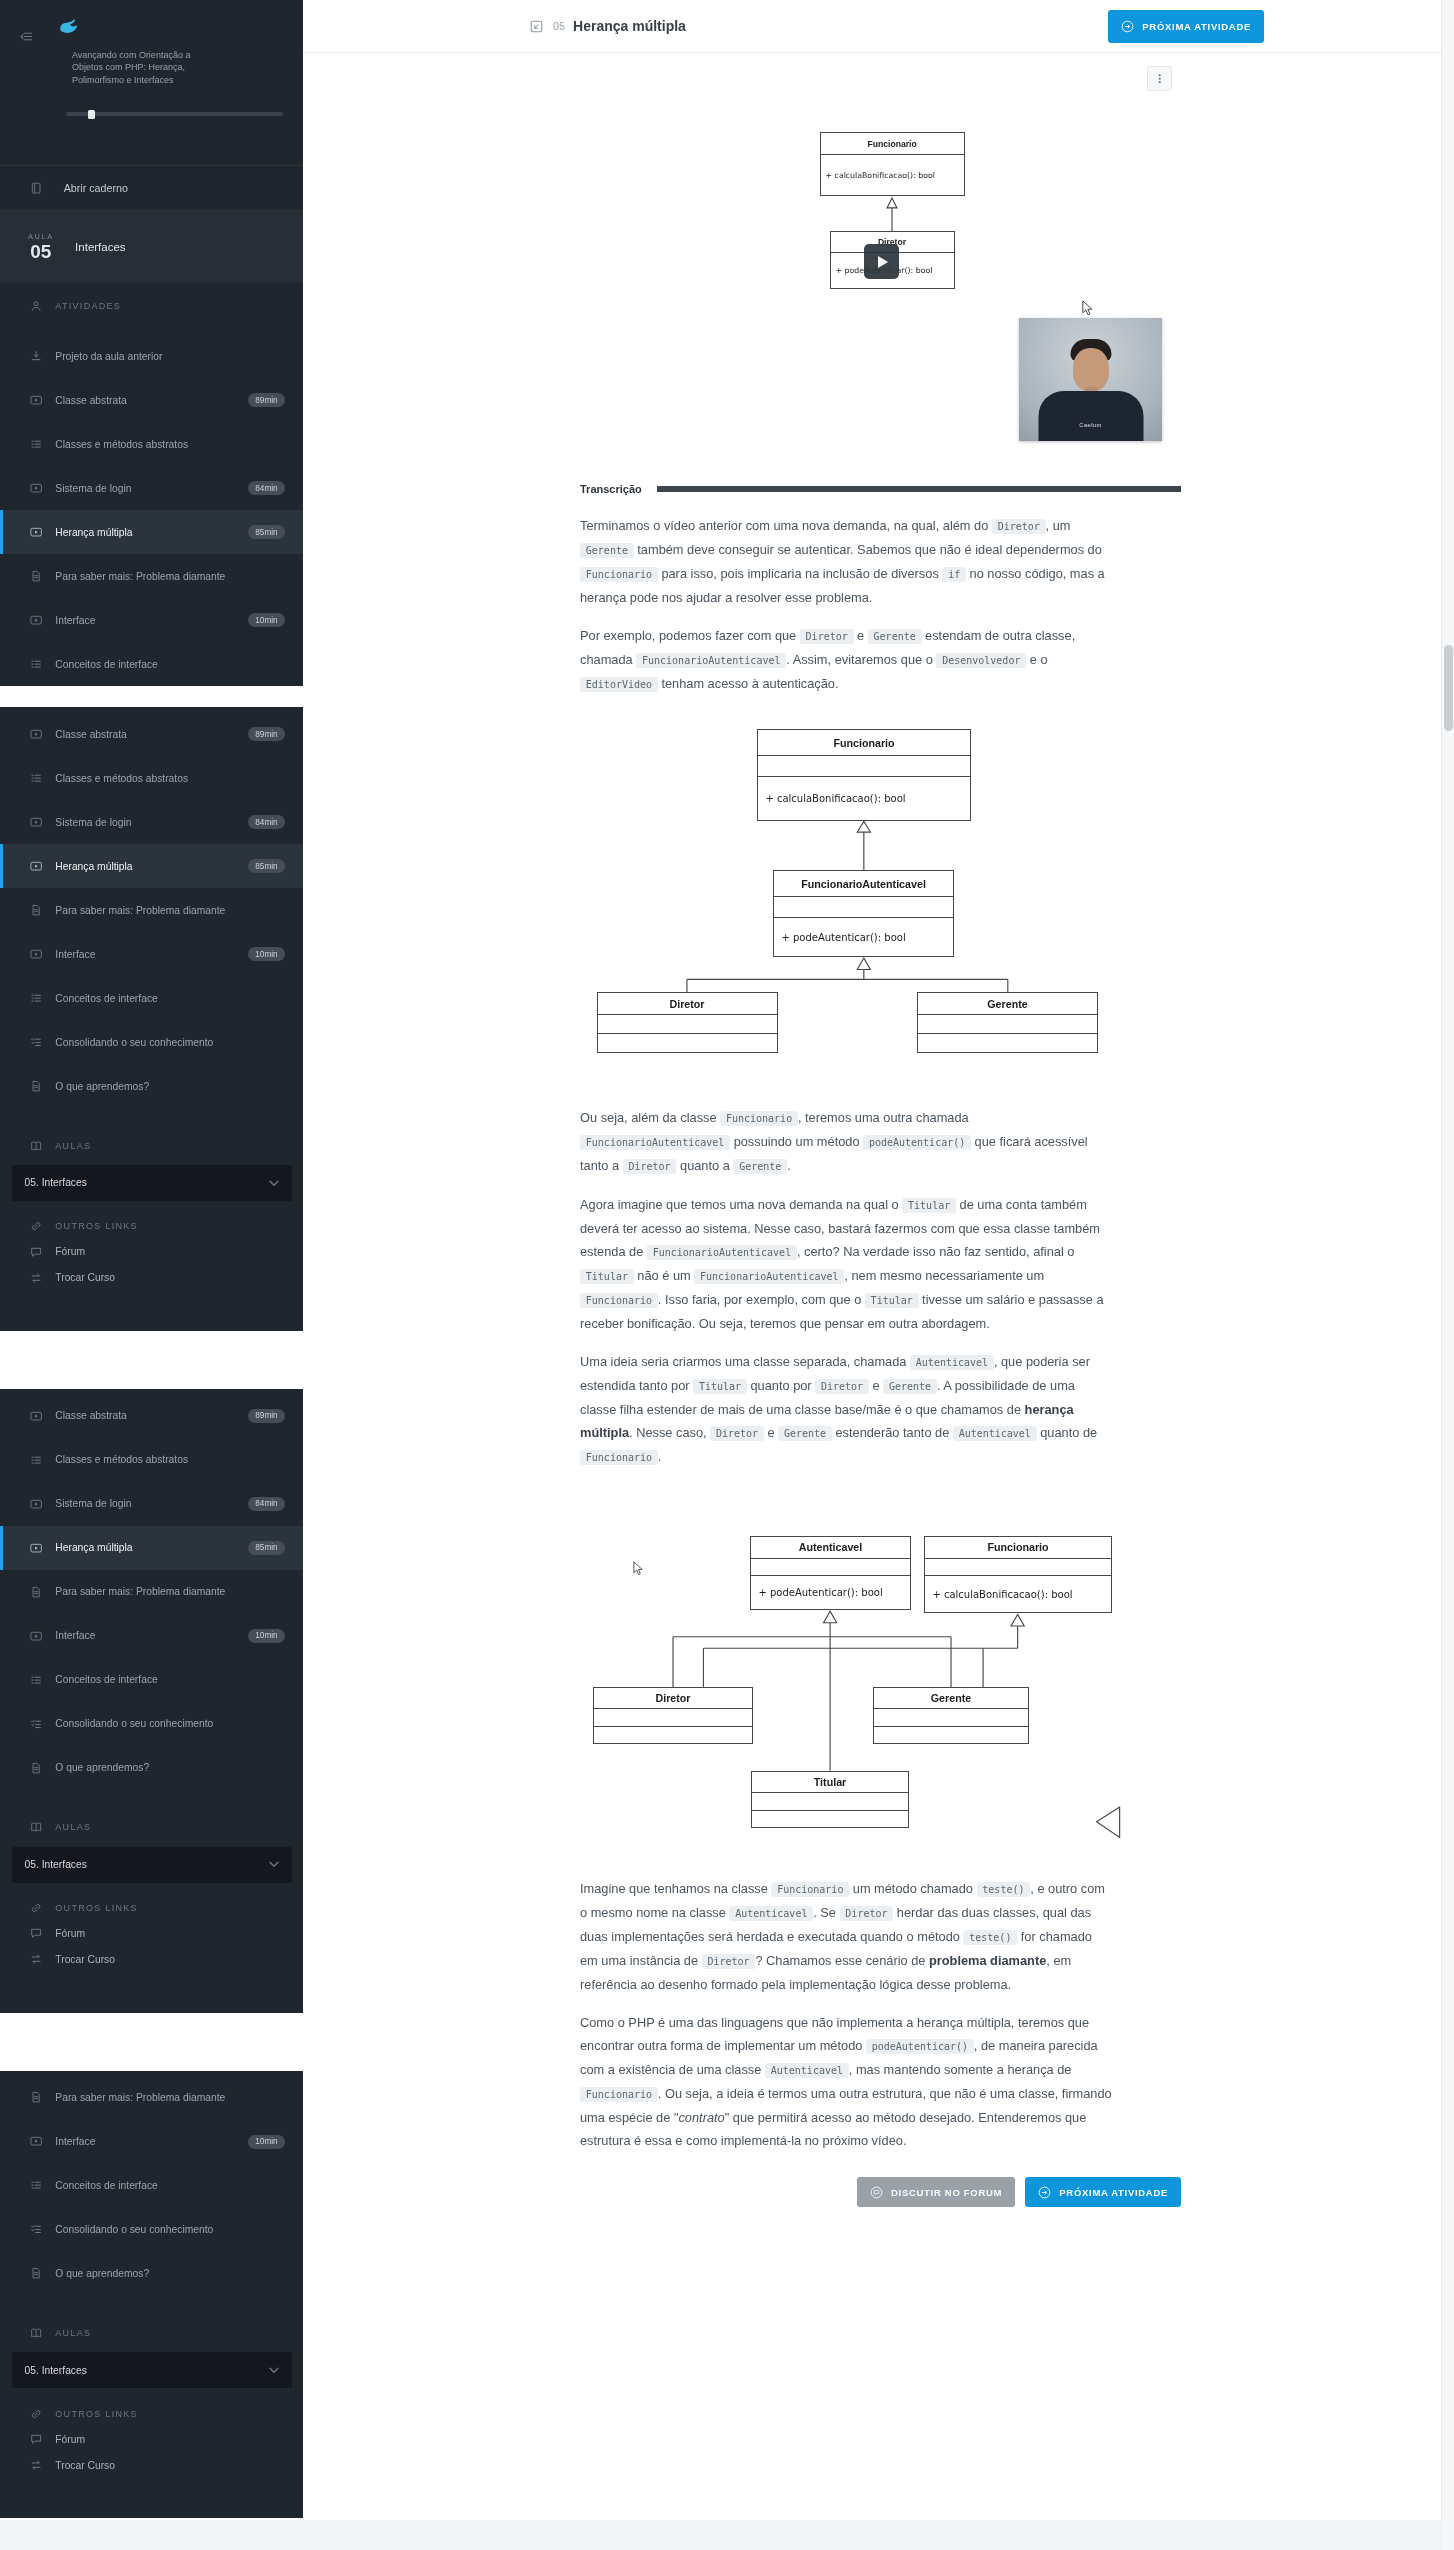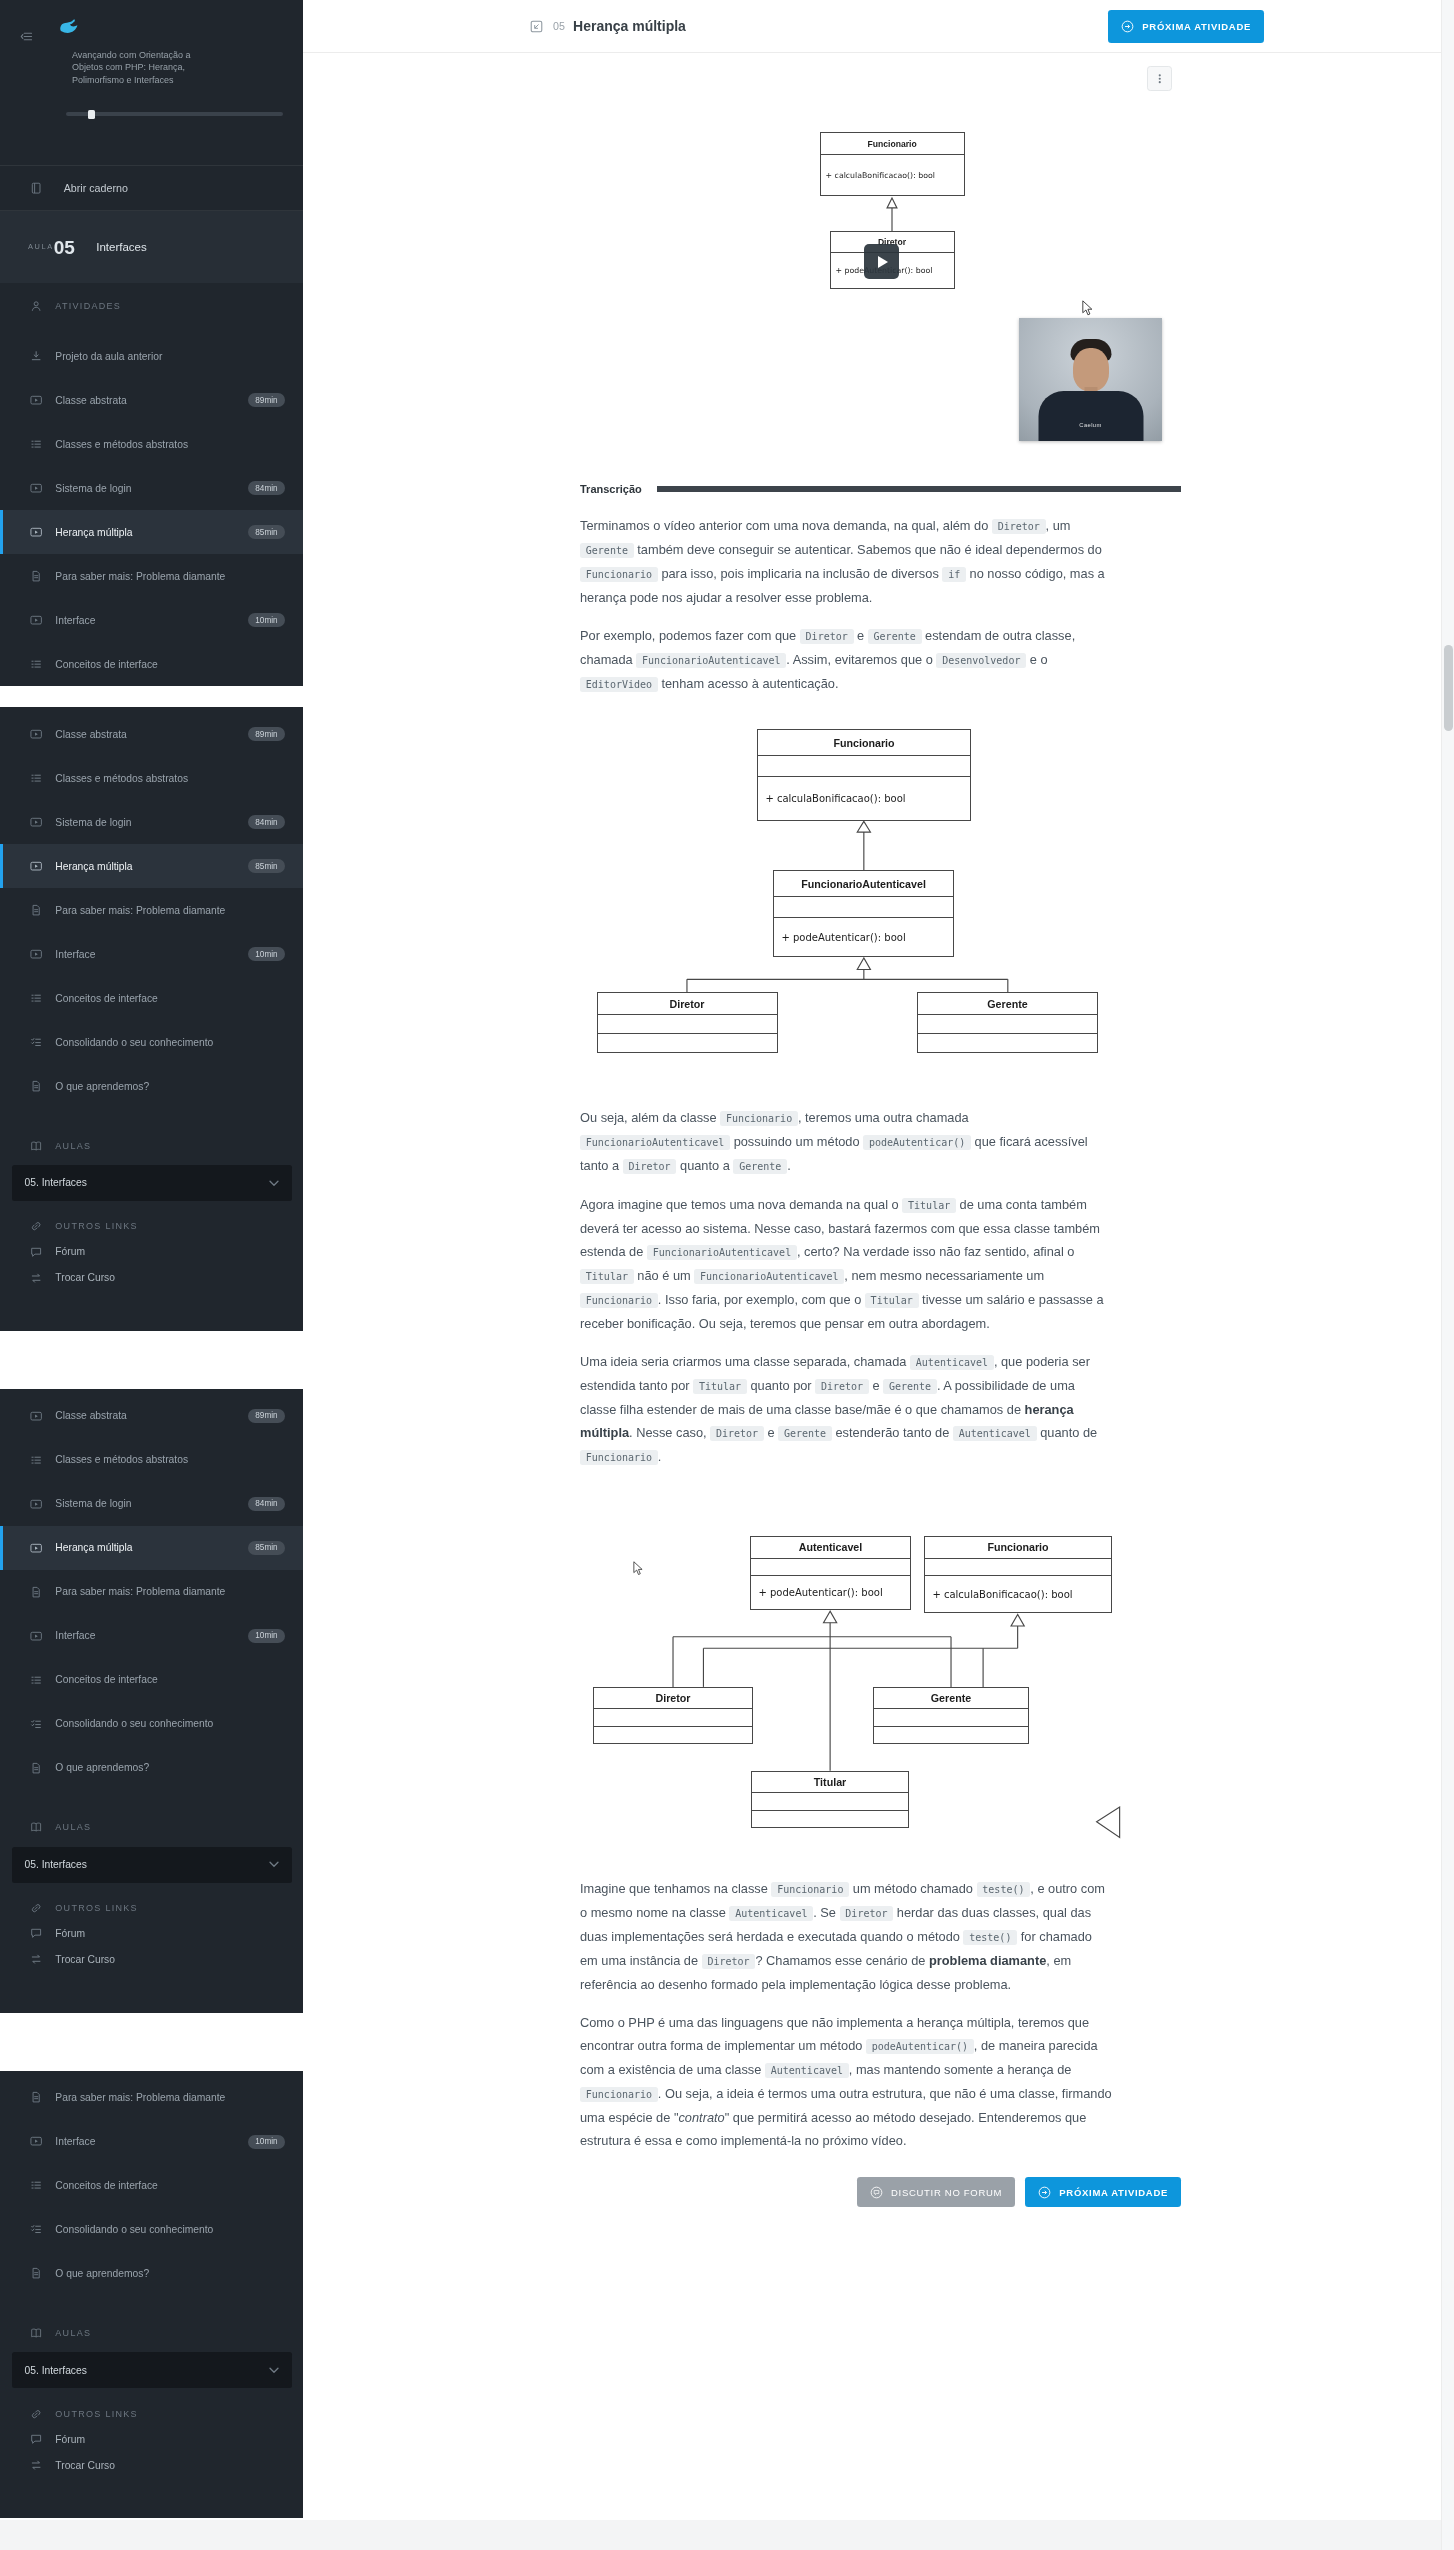--- a/index.html
+++ b/index.html
@@ -16,21 +16,21 @@
   .hamb{position:absolute;left:20px;top:30px;color:#8f98a0;}
   .logo{position:absolute;left:56px;top:13px;}
   .course-title{position:absolute;left:72px;top:49px;font-size:9px;line-height:12.3px;color:#96a0a8;}
   .progress{position:absolute;left:66px;top:112px;width:217px;height:4.1px;background:#3a424b;border-radius:2.5px;}
   .progress-thumb{position:absolute;top:-2.5px;width:7.4px;height:9px;background:#e9edf0;border-radius:1.6px;left:10%;}
 
   .sb-notebook{height:46px;display:flex;align-items:center;gap:21.4px;padding-left:30px;
     color:#c3cad0;font-size:10.7px;border-top:0.8px solid rgba(255,255,255,.07);
     border-bottom:0.8px solid rgba(255,255,255,.07);cursor:pointer;box-sizing:border-box;}
   .sb-aula{height:72px;background:#272e36;display:flex;align-items:center;gap:21.4px;padding-left:28px;}
-  .aula-num{display:flex;align-items:center;line-height:1;}
+  .aula-num{display:flex;flex-direction:column;align-items:center;line-height:1;}
   .aula-kicker{font-size:7.4px;letter-spacing:1.6px;color:#7f8992;}
   .aula-number{font-size:19px;font-weight:bold;color:#e1e7ec;margin-top:1.6px;}
   .aula-title{font-size:11.5px;color:#dfe5ea;}
 
   .sb-section-head{height:46px;display:flex;align-items:center;gap:13px;padding-left:30px;
     color:#6d7781;font-size:9px;letter-spacing:1.3px;}
   .sb-foot .sb-section-head{height:25px;}
   .sb-foot .sb-section-head.links{margin-top:13px;}
 
   .sb-items{padding-top:5px;}
@@ -56,21 +56,21 @@
   .main{position:absolute;left:303px;right:0;top:0;bottom:0;background:#fff;}
   .main-header{height:53px;display:flex;align-items:center;border-bottom:0.8px solid #ececec;
     box-shadow:0 0.8px 2.5px rgba(0,0,0,.05);position:relative;padding-left:227px;box-sizing:border-box;background:#fff;}
   .mh-icon{color:#8d979f;}
   .mh-num{color:#9aa2a9;font-size:10.7px;margin:0 8.2px 0 10px;}
   .mh-title{font-size:14px;color:#384047;font-weight:700;margin:0;}
   .btn-blue{display:inline-flex;align-items:center;gap:8.2px;background:#0d96dc;color:#fff;border:none;
     border-radius:3.3px;font-size:9.5px;font-weight:700;letter-spacing:0.7px;padding:0 13px;height:33px;
     cursor:pointer;font-family:inherit;}
   .btn-gray{display:inline-flex;align-items:center;gap:8.2px;background:#9aa1a8;color:#fff;border:none;
-    border-radius:3.3px;font-size:9.5px;font-weight:400;letter-spacing:0.7px;padding:0 13px;height:30px;
+    border-radius:3.3px;font-size:9.5px;font-weight:700;letter-spacing:0.7px;padding:0 13px;height:30px;
     cursor:pointer;font-family:inherit;}
   .mh-next{position:absolute;right:191px;top:10px;}
 
   .video-region{height:408px;position:relative;background:#fff;}
   .kebab{position:absolute;right:283px;top:13px;width:25px;height:25px;background:#f7f8f9;
     border:0.8px solid #e4e7e9;border-radius:3.3px;cursor:pointer;display:flex;align-items:center;justify-content:center;padding:0;}
   .slide{position:absolute;left:515px;top:79px;width:148px;height:165px;}
   .wires{position:absolute;left:0;top:0;}
   .wires line{stroke:#474747;stroke-width:1.4;}
   .wires polygon{fill:#ffffff;stroke:#474747;stroke-width:1.4;}

